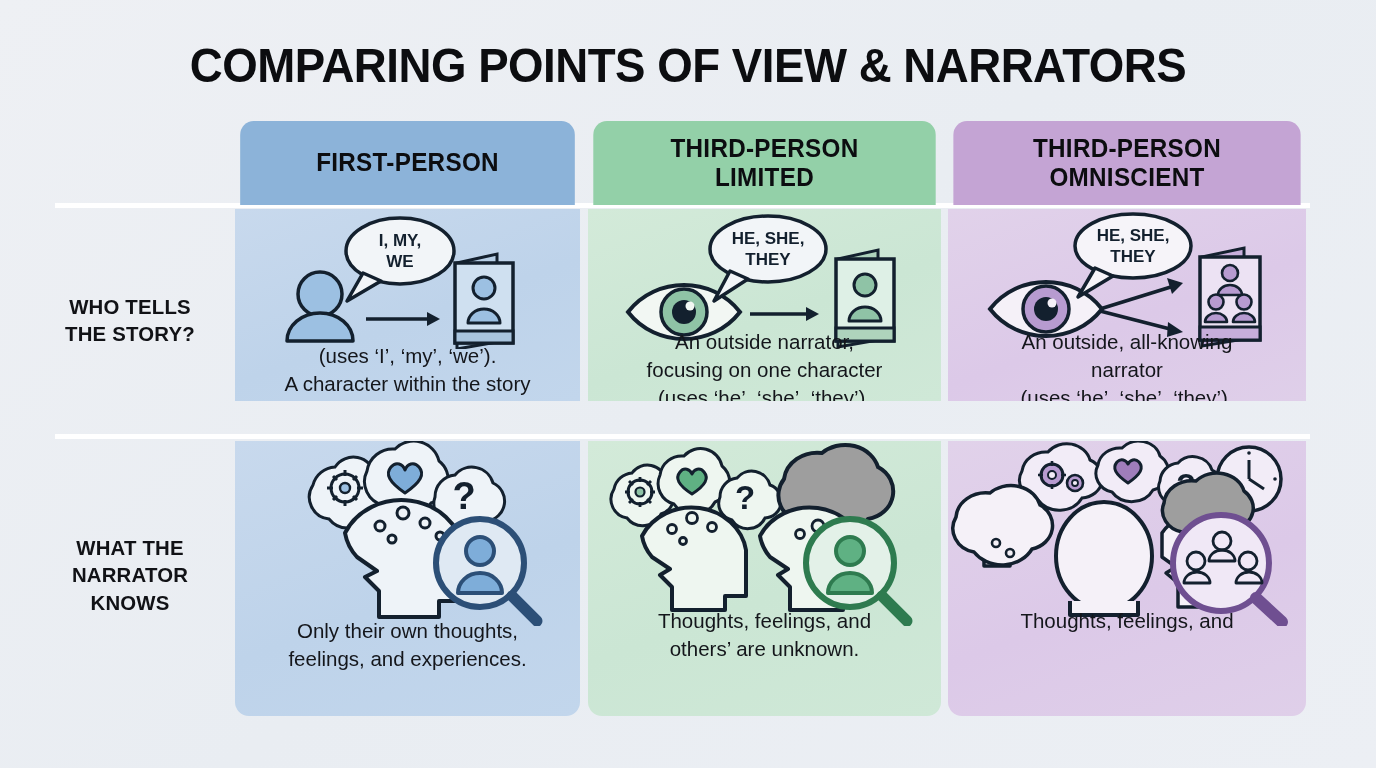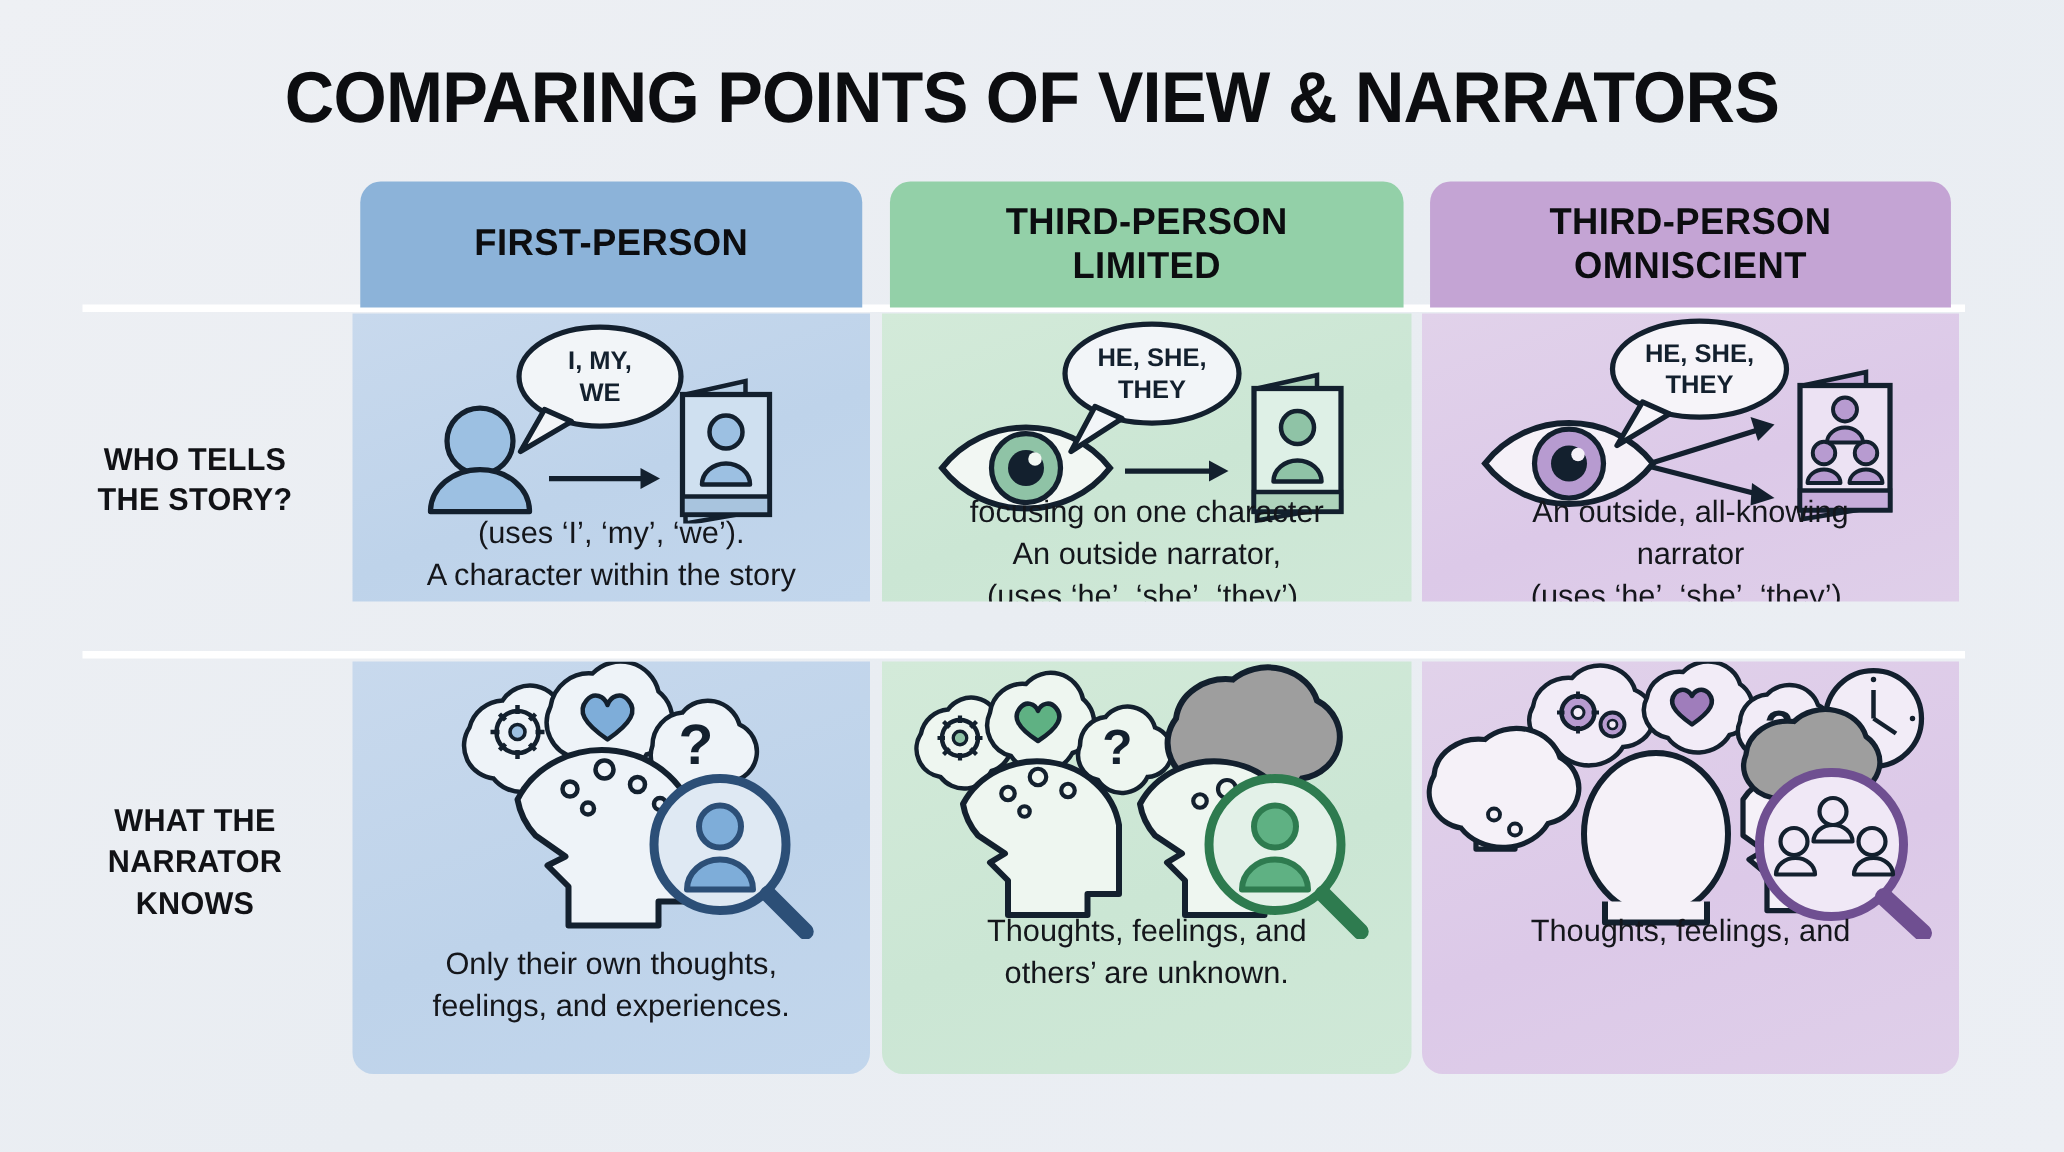--- a/index.html
+++ b/index.html
@@ -178,22 +178,22 @@
       </g>
       <g>
         <path d="M250 50 L290 41 L290 131 L250 138 Z" fill="#aed3bc" stroke="#13202e" stroke-width="3"></path>
         <rect x="248" y="50" width="58" height="82" fill="#def0e6" stroke="#13202e" stroke-width="3.5"></rect>
         <rect x="248" y="119" width="58" height="13" fill="#aed3bc" stroke="#13202e" stroke-width="3"></rect>
         <circle cx="277" cy="76" r="11" fill="#8fc3a6" stroke="#13202e" stroke-width="3"></circle>
         <path d="M261 112 a16 14 0 0 1 32 0 z" fill="#8fc3a6" stroke="#13202e" stroke-width="3" stroke-linejoin="round"></path>
       </g>
     </svg>
     <div class="celltext" style="top:119px;">
+      <div>An outside narrator,</div>
       <div>focusing on one character</div>
-      <div>An outside narrator,</div>
       <div>(uses ‘he’, ‘she’, ‘they’).</div>
     </div>
   </div>
 
   <div class="cell r1 c3">
     <svg class="art" viewBox="0 0 358 140" width="358" height="140">
       <g>
         <path d="M42 100 c28 -36 84 -36 112 0 c-28 36 -84 36 -112 0 z" fill="#f5f1f8" stroke="#13202e" stroke-width="4"></path>
         <circle cx="98" cy="100" r="23" fill="#b79bd0" stroke="#13202e" stroke-width="3.5"></circle>
         <circle cx="98" cy="100" r="12" fill="#13202e"></circle>
@@ -268,21 +268,21 @@
         <circle cx="205" cy="95" r="4" fill="none" stroke="#13202e" stroke-width="3"></circle>
       </g>
 
       <g>
         <circle cx="245" cy="122" r="44" fill="#dfe9f3" stroke="#2c4f77" stroke-width="6"></circle>
         <circle cx="245" cy="110" r="14" fill="#7eadd9" stroke="#2c4f77" stroke-width="4"></circle>
         <path d="M223 152 a22 20 0 0 1 44 0 z" fill="#7eadd9" stroke="#2c4f77" stroke-width="4" stroke-linejoin="round"></path>
         <line x1="277" y1="155" x2="302" y2="180" stroke="#2c4f77" stroke-width="11" stroke-linecap="round"></line>
       </g>
     </svg>
-    <div class="celltext" style="top:188px;text-align:center;">
+    <div class="celltext" style="top:176px;text-align:center;">
       <div>Only their own thoughts,</div>
       <div>feelings, and experiences.</div>
     </div>
   </div>
 
   <div class="cell r2 c2">
     <svg class="art" viewBox="0 0 353 185" width="353" height="185">
       <g>
         <path d="M26 48 a20 20 0 0 1 18 -16 a19 19 0 0 1 34 7 a19 19 0 0 1 -5 34 a20 20 0 0 1 -34 4 a19 19 0 0 1 -13 -29 z" fill="#eef6f0" stroke="#13202e" stroke-width="3"></path>
         <circle cx="52" cy="51" r="12" fill="none" stroke="#13202e" stroke-width="3"></circle>

